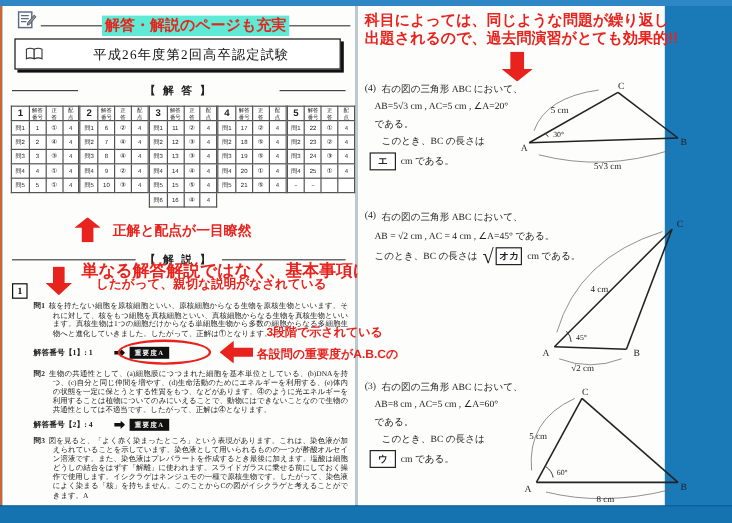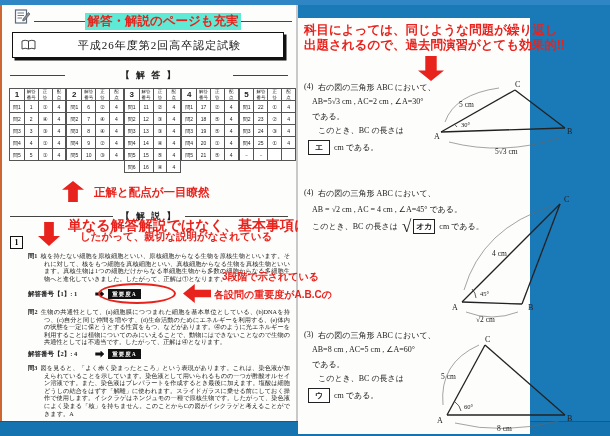--- a/index.html
+++ b/index.html
@@ -9,21 +9,21 @@
     background:#1a79b7;
     font-family:"Liberation Sans", sans-serif;
   }
   .top-strip { position:absolute; left:0; top:0; width:610px; height:5px; background:#2f86c5; }
   .left-edge { position:absolute; left:0; top:5px; width:2px; height:416px; background:#cc6633; }
   .bottom-bar { position:absolute; left:0; top:421px; width:610px; height:15px; background:#1573b0; border-top:1px solid #0d5c94; }
   .right-bg { position:absolute; left:576px; top:5px; width:34px; height:416px; background:#1a79b7; }
 
   .page { position:absolute; top:5px; height:416px; background:#fdfdfc; }
   .page-left  { left:2px;   width:294px; }
-  .page-right { left:298px; width:232px;margin-top:13px; }
+  .page-right { left:298px; width:256px; }
   .page-gap { position:absolute; left:296px; top:5px; width:2px; height:416px; background:#c9c9c9; }
 
   .abs { position:absolute; }
 
   
   .red-note { color:#e8231d; font-weight:bold; white-space:nowrap; font-family:"Liberation Sans",sans-serif; }
   .hl-yellow { background:#5eead4; padding:0 2px; }
 
   
   .blk-arrow { background:#e8231d; }
@@ -428,21 +428,21 @@
 </div>
 
 <div class="page page-right">
 
   <span class="abs red-note" style="left:6px; top:4px; font-size:12.5px;">科目によっては、同じような問題が繰り返し</span>
   <span class="abs red-note" style="left:6px; top:19px; font-size:12.5px;">出題されるので、過去問演習がとても効果的!!</span>
   <div class="abs blk-arrow arrow-down" style="left:120px; top:38px; width:26px; height:25px;"></div>
 
   <span class="abs prob-no" style="left:6px; top:64px;">(4)</span>
   <span class="abs prob-line" style="left:20px; top:64px;">右の図の三角形 ABC において、</span>
-  <span class="abs prob-line" style="left:14px; top:79px;">AB=5√3 cm , AC=2 cm , ∠A=30°</span>
+  <span class="abs prob-line" style="left:14px; top:79px;">AB=5√3 cm , AC=5 cm , ∠A=20°</span>
   <span class="abs prob-line" style="left:14px; top:93px;">である。</span>
   <span class="abs prob-line" style="left:20px; top:107px;">このとき、BC の長さは</span>
   <div class="abs ans-row" style="left:10px; top:122px;">
     <span class="ans-box">エ</span>
     <span>cm である。</span>
   </div>
   <svg class="abs" style="left:135px; top:60px;" width="140" height="82" viewBox="0 0 140 82">
     <path class="tri-side" d="M8 54 L132 50"></path>
     <path class="tri-side" d="M8 54 L82 12"></path>
     <path class="tri-side" d="M82 12 L132 50"></path>

